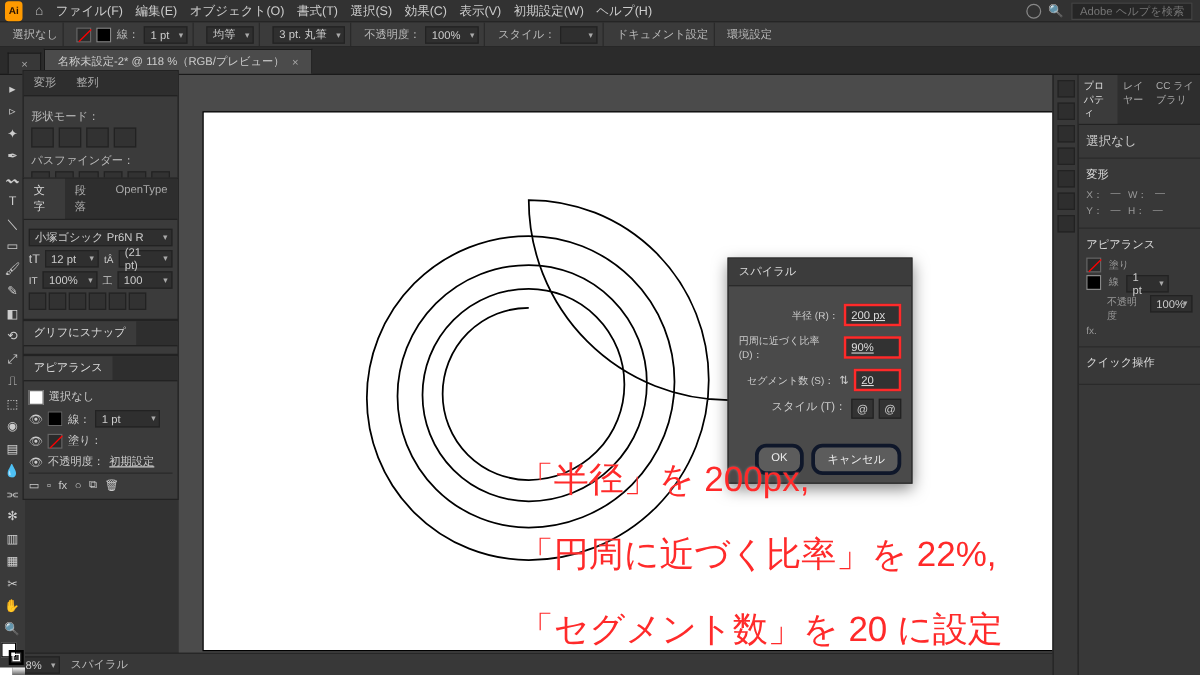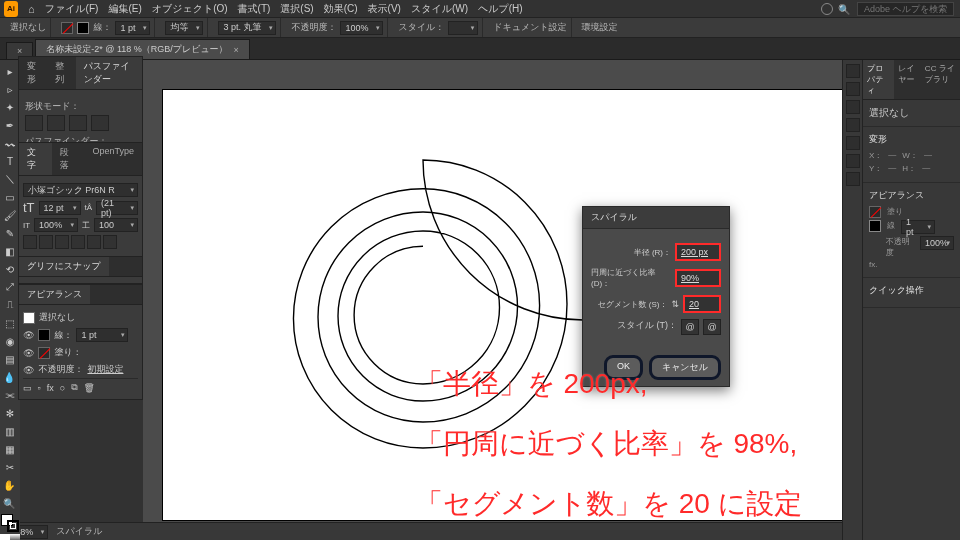--- a/index.html
+++ b/index.html
@@ -83,21 +83,21 @@
 <div class="menubar">
   <div class="logo">Ai</div>
   <span class="home">⌂</span>
   <span class="item">ファイル(F)</span>
   <span class="item">編集(E)</span>
   <span class="item">オブジェクト(O)</span>
   <span class="item">書式(T)</span>
   <span class="item">選択(S)</span>
   <span class="item">効果(C)</span>
   <span class="item">表示(V)</span>
-  <span class="item">スタイル(W)</span>
+  <span class="item">初期設定(W)</span>
   <span class="item">ヘルプ(H)</span>
   <div class="searchbar">
     <div class="cloud"></div>
     <span>🔍</span>
     <input placeholder="Adobe ヘルプを検索" style="">
   </div>
 </div>
 
 <div class="controlbar">
   <div class="cb-seg">
@@ -175,21 +175,20 @@
       <div class="swA"></div>
       <div class="swB"></div>
     </div>
 
 </div>
 
 <div class="panel pathfinder">
   <div class="panel-tabs">
     <div>変形</div>
     <div>整列</div>
-    <div class="on">パスファインダー</div>
   </div>
   <div class="body">
     <div class="lblrow">形状モード：</div>
     <div class="iconrow">
       <div class="pf-ico"></div>
       <div class="pf-ico"></div>
       <div class="pf-ico"></div>
       <div class="pf-ico"></div>
     </div>
     <div class="lblrow">パスファインダー：</div>
@@ -208,21 +207,21 @@
   <div class="panel-tabs">
     <div class="on">文字</div>
     <div>段落</div>
     <div>OpenType</div>
   </div>
   <div class="body">
     <div class="r">
         <span class="dd">小塚ゴシック Pr6N R</span>
       </div>
     <div class="r">
-      <span style="font-size:13px;">tT</span>
+      <span style="font-size:10px;">tT</span>
         <span class="dd mini">12 pt</span>
       <span style="font-size:8px;">tÂ</span>
         <span class="dd mini">(21 pt)</span>
     </div>
     <div class="r">
       <span style="font-size:8px;">IT</span>
         <span class="dd mini">100%</span>
       <span style="font-size:8px;">工</span>
         <span class="dd mini">100</span>
     </div>
@@ -368,19 +367,19 @@
         <div class="sb">@</div>
       </div>
   </div>
   <div class="btns">
     <div class="btn">OK</div>
     <div class="btn">キャンセル</div>
   </div>
 </div>
 
 <div class="callout" style="left:415px;top:365px;">「半径」を 200px,</div>
-<div class="callout" style="left:415px;top:425px;">「円周に近づく比率」を 98%,</div>
+<div class="callout" style="left:415px;top:425px;">「円周に近づく比率」を 22%,</div>
 <div class="callout" style="left:415px;top:485px;">「セグメント数」を 20 に設定</div>
 
 <div class="statusbar">
   <span class="dd">118%</span>
   <span>スパイラル</span>
 </div>
 
 </body></html>

